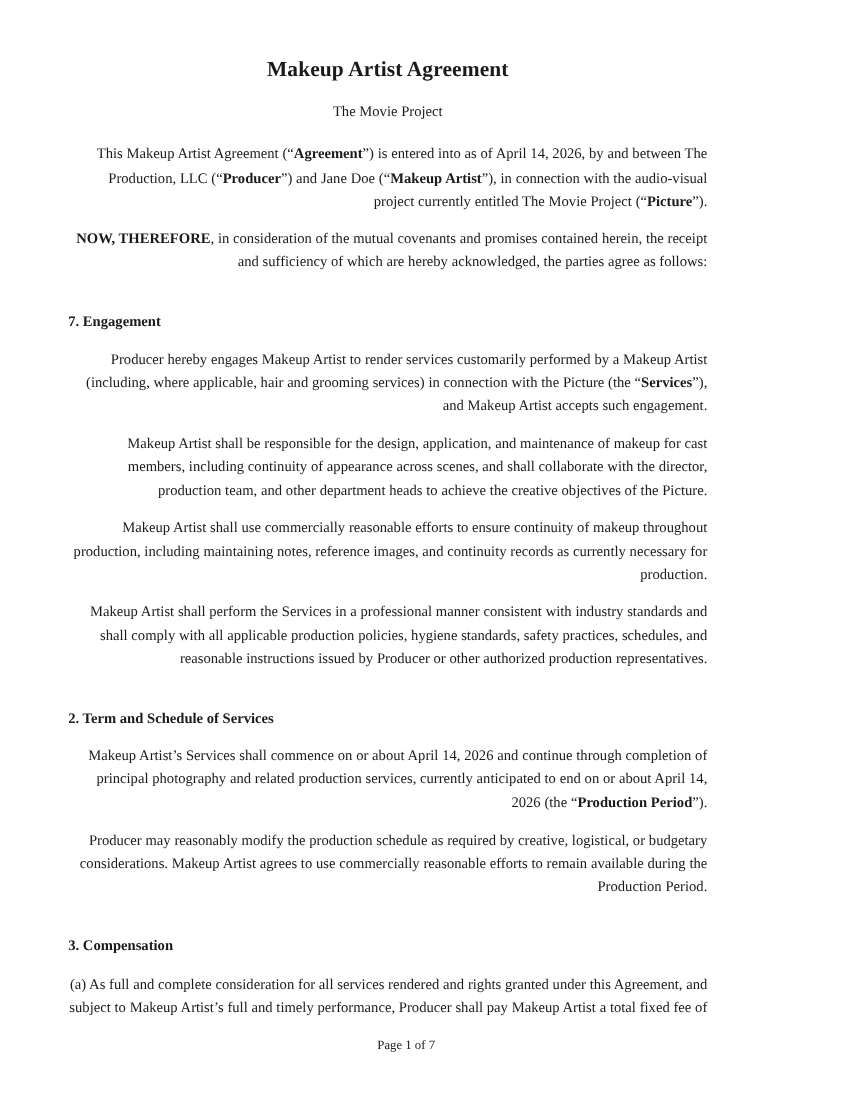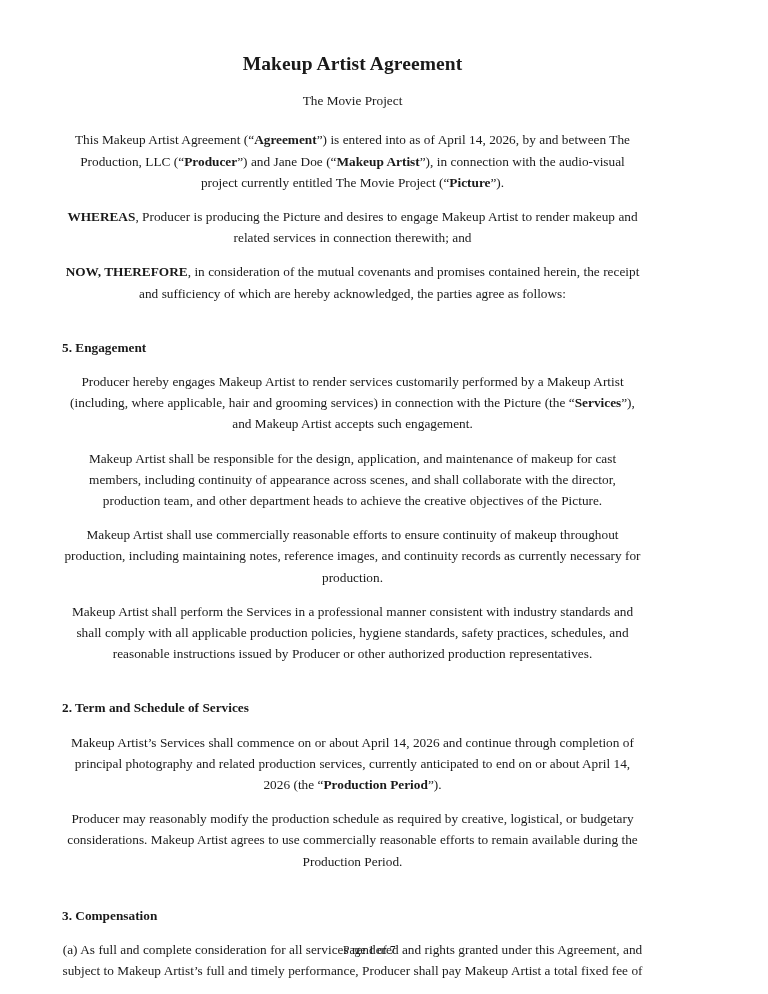--- a/index.html
+++ b/index.html
@@ -36,21 +36,21 @@
     font-size: 13.3px;
     font-weight: normal;
     text-align: center;
     margin: 16px 0 19px 0;
     line-height: 1.35;
   }
   p.para {
     font-size: 13.3px;
     line-height: 21.2px;
     margin: 0 0 13px 0;
-    text-align: center;
+    text-align: right;
     word-spacing: 0.1px;
   }
   h2.section-heading {
     font-size: 13.3px;
     font-weight: bold;
     line-height: 21.2px;
     margin: 33px 0 13px 0;
   }
   .body-block {
     margin-top: 2px;
@@ -71,26 +71,25 @@
 
 <div class="page">
 
   <h1 class="doc-title">Makeup Artist Agreement</h1>
 
   <div class="doc-subtitle">The Movie Project</div>
 
   <div class="body-block">
     <div>
         <p class="para"><span>This Makeup Artist Agreement (“</span><b>Agreement</b><span>”) is entered into as of April 14, 2026, by and between The Production, LLC (“</span><b>Producer</b><span>”) and Jane Doe (“</span><b>Makeup Artist</b><span>”), in connection with the audio-visual project currently entitled The Movie Project (“</span><b>Picture</b><span>”).</span></p>
-        <p class="para"><b>WHEREAS</b><span>, Producer is producing the Picture and desires to engage Makeup Artist to render makeup and related services in connection therewith; and</span></p>
         <p class="para"><b>NOW, THEREFORE</b><span>, in consideration of the mutual covenants and promises contained herein, the receipt and sufficiency of which are hereby acknowledged, the parties agree as follows:</span></p>
       </div>
     <div>
         <section>
-          <h2 class="section-heading">5. Engagement</h2>
+          <h2 class="section-heading">7. Engagement</h2>
           <p class="para"><span>Producer hereby engages Makeup Artist to render services customarily performed by a Makeup Artist (including, where applicable, hair and grooming services) in connection with the Picture (the “</span><b>Services</b><span>”), and Makeup Artist accepts such engagement.</span></p>
           <p class="para"><span>Makeup Artist shall be responsible for the design, application, and maintenance of makeup for cast members, including continuity of appearance across scenes, and shall collaborate with the director, production team, and other department heads to achieve the creative objectives of the Picture.</span></p>
           <p class="para"><span>Makeup Artist shall use commercially reasonable efforts to ensure continuity of makeup throughout production, including maintaining notes, reference images, and continuity records as currently necessary for production.</span></p>
           <p class="para"><span>Makeup Artist shall perform the Services in a professional manner consistent with industry standards and shall comply with all applicable production policies, hygiene standards, safety practices, schedules, and reasonable instructions issued by Producer or other authorized production representatives.</span></p>
         </section>
         <section>
           <h2 class="section-heading">2. Term and Schedule of Services</h2>
           <p class="para"><span>Makeup Artist’s Services shall commence on or about April 14, 2026 and continue through completion of principal photography and related production services, currently anticipated to end on or about April 14, 2026 (the “</span><b>Production Period</b><span>”).</span></p>
           <p class="para"><span>Producer may reasonably modify the production schedule as required by creative, logistical, or budgetary considerations. Makeup Artist agrees to use commercially reasonable efforts to remain available during the Production Period.</span></p>
         </section>

